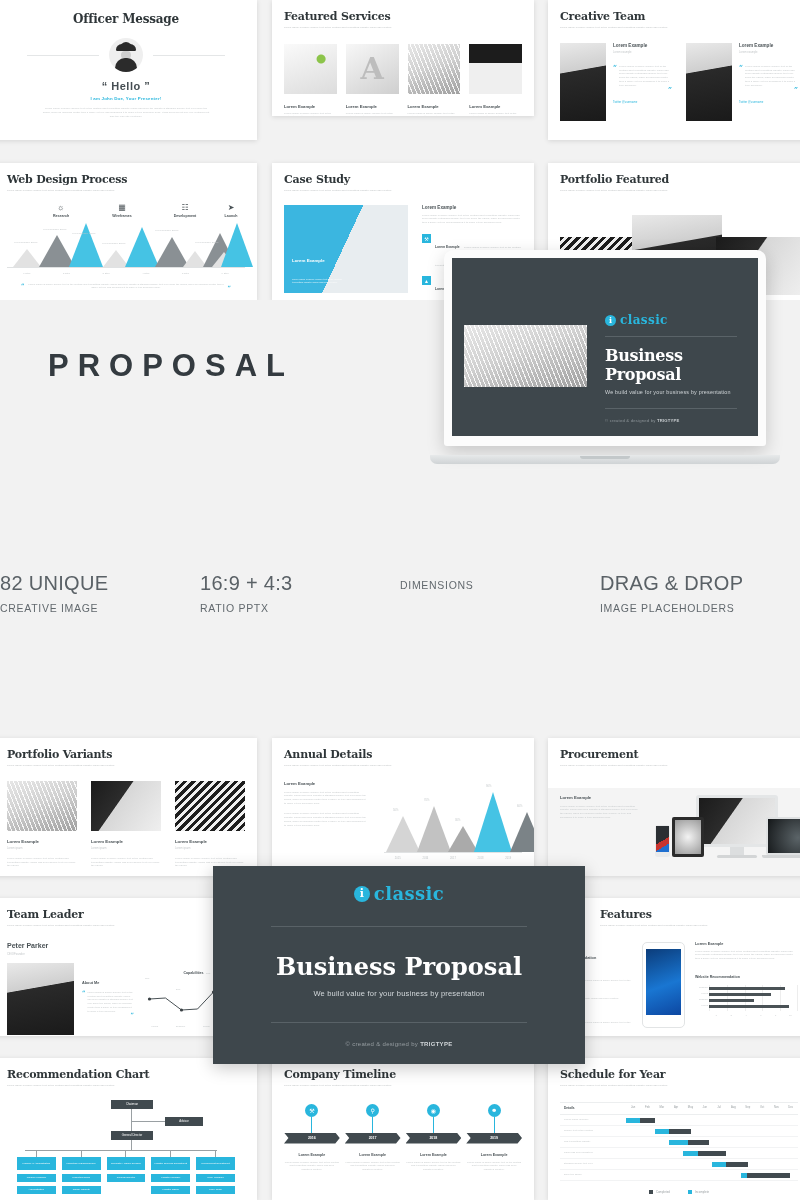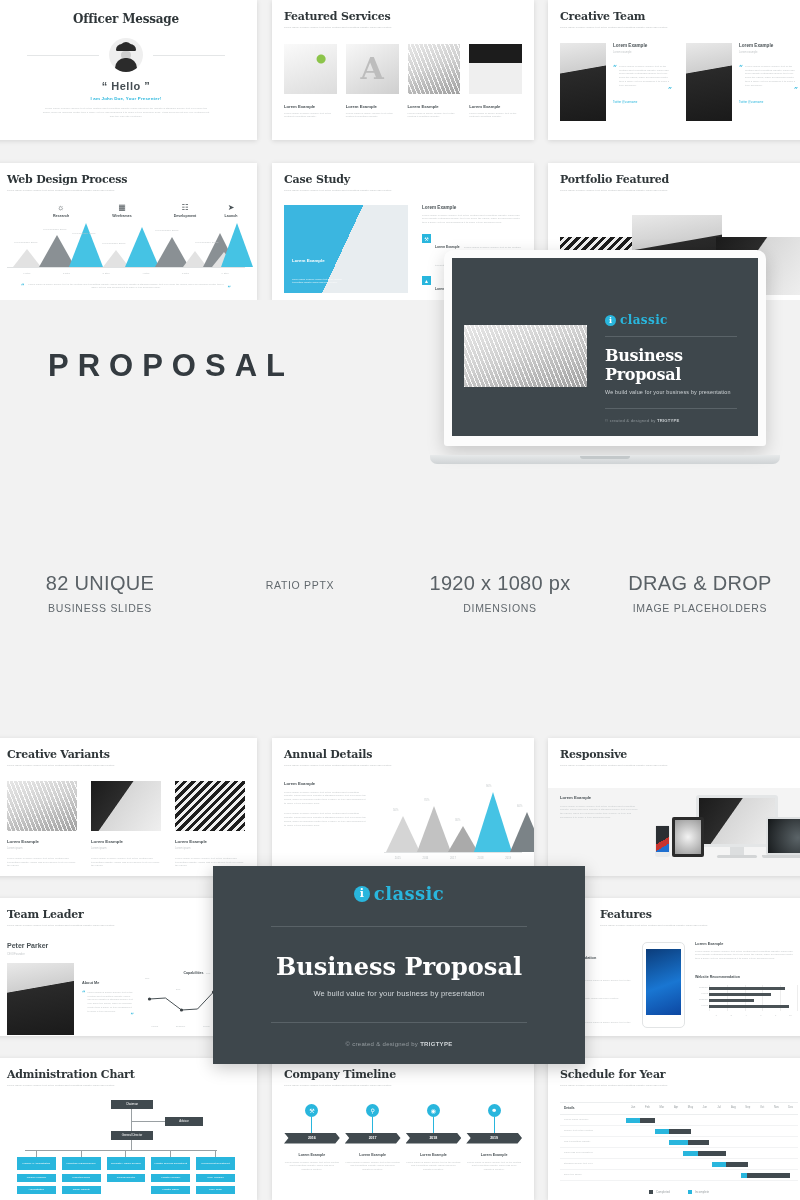--- a/index.html
+++ b/index.html
@@ -60,21 +60,21 @@
     font-size:31px; font-weight:300; letter-spacing:12px; color:#3d4449; line-height:1.18;
     font-family:"Liberation Sans", sans-serif;
   }
   #hero-title .l2 {
     font-size:31px; font-weight:bold; letter-spacing:9px; color:#343b40; line-height:1.18;
     font-family:"Liberation Sans", sans-serif;
   }
 
   
   #stats { position:absolute; left:0; top:572px; width:800px; display:flex; }
-  #stats .stat { flex:1; text-align:center; }
+  #stats .stat { flex:1; }
   #stats .big { font-size:20px; font-weight:300; color:#5a6166; letter-spacing:.3px; white-space:nowrap;}
   #stats .small { font-size:10.5px; color:#62696e; letter-spacing:.7px; margin-top:7px; white-space:nowrap;}
 
   
   #laptop { position:absolute; left:430px; top:250px; width:350px; height:220px; }
   #laptop .lid {
     position:absolute; left:14px; top:0; width:322px; height:196px;
     background:#fcfcfc; border-radius:9px 9px 3px 3px;
     box-shadow:0 6px 18px rgba(0,0,0,.18);
   }
@@ -143,21 +143,21 @@
         <div style="position:absolute;left:11px;top:4px;width:12px;height:6px;background:#2b2b2b;border-radius:6px 6px 0 0;"></div>
         <div style="position:absolute;left:12px;top:13px;width:10px;height:8px;background:#cfcfcf;border-radius:5px;"></div>
         <div style="position:absolute;left:6px;top:20px;width:22px;height:16px;background:#2b2b2b;border-radius:10px 10px 0 0;"></div>
       </div>
     </div>
     <div style="text-align:center;font-size:11px;font-weight:bold;color:#464e53;margin-top:8px;letter-spacing:.5px;">“ Hello ”</div>
     <div class="cyan" style="text-align:center;font-size:4.4px;font-weight:bold;margin-top:4px;letter-spacing:.2px;">I am John Doe, Your Presenter!</div>
     <div class="blurtxt" style="text-align:center;font-size:2.5px;margin:6px 26px 0;">Lorem ipsum is simply dummy text of the printing and typesetting industry ipsum has been the industry's standard dummy text ever since the 1500s, when an unknown printer took a galley of type and scrambled it to make a type specimen book. It has survived not only five centuries but also the leap into electronic.</div>
   </div>
 
-  <div class="slide" style="left:272px;top:0;width:262px;height:140px;padding:10px 12px;">
+  <div class="slide" style="left:272px;top:0;width:262px;height:116px;padding:10px 12px;">
     <div class="s-title" style="font-size:11px;">Featured Services</div>
     <div class="s-sub" style="margin-top:3px;">Lorem ipsum is simply dummy text of the printing and typesetting industry ipsum has creative.</div>
     <div style="display:flex;gap:9px;margin-top:14px;">
       <div style="flex:1;">
         <div class="ph-desk" style="height:50px;"></div>
         <div class="lbl-bold" style="font-size:4.2px;margin-top:10px;">Lorem Example</div>
         <div class="blurtxt" style="font-size:2.5px;margin-top:3px;">Lorem ipsum is simply dummy text of the printing typesetting industry.</div>
       </div>
       <div style="flex:1;">
         <div class="ph-letter" style="height:50px;font-size:30px;"></div>
@@ -358,37 +358,37 @@
         </div>
       </div>
     </div>
     <div class="base"></div>
     <div class="notch"></div>
   </div>
 
   <div id="stats">
     <div class="stat">
       <div class="big">82 UNIQUE</div>
-      <div class="small">BUSINESS SLIDES</div>
+      <div class="small">CREATIVE IMAGE</div>
     </div>
     <div class="stat">
+      <div class="big">16:9 + 4:3</div>
       <div class="small">RATIO PPTX</div>
     </div>
     <div class="stat">
-      <div class="big">1920 x 1080 px</div>
       <div class="small">DIMENSIONS</div>
     </div>
     <div class="stat">
       <div class="big">DRAG &amp; DROP</div>
       <div class="small">IMAGE PLACEHOLDERS</div>
     </div>
   </div>
 
   <div class="slide" style="left:-5px;top:738px;width:262px;height:138px;padding:10px 12px;">
-    <div class="s-title" style="font-size:11px;">Creative Variants</div>
+    <div class="s-title" style="font-size:11px;">Portfolio Variants</div>
     <div class="s-sub" style="margin-top:3px;">Lorem ipsum is simply dummy text of the printing and typesetting industry ipsum has creative.</div>
     <div style="display:flex;gap:14px;margin-top:13px;">
       <div style="flex:1;">
         <div class="ph-arch" style="height:50px;"></div>
         <div class="lbl-bold" style="font-size:4.3px;margin-top:8px;">Lorem Example</div>
         <div class="blurtxt" style="font-size:2.6px;margin-top:3px;">Lorem ipsum</div>
         <div class="blurtxt" style="font-size:2.5px;margin-top:6px;">Lorem ipsum is simply dummy text of the printing and typesetting industry ipsum has been dummy text ever since the 1500s.</div>
       </div>
       <div style="flex:1;">
         <div class="ph-dark" style="height:50px;"></div>
@@ -443,21 +443,21 @@
           <div class="blurtxt" style="flex:1;text-align:center;font-size:2.6px;">2016</div>
           <div class="blurtxt" style="flex:1;text-align:center;font-size:2.6px;">2017</div>
           <div class="blurtxt" style="flex:1;text-align:center;font-size:2.6px;">2018</div>
           <div class="blurtxt" style="flex:1;text-align:center;font-size:2.6px;">2019</div>
         </div>
       </div>
     </div>
   </div>
 
   <div class="slide" style="left:548px;top:738px;width:262px;height:138px;padding:10px 12px;">
-    <div class="s-title" style="font-size:11px;">Responsive</div>
+    <div class="s-title" style="font-size:11px;">Procurement</div>
     <div class="s-sub" style="margin-top:3px;">Lorem ipsum is simply dummy text of the printing and typesetting industry ipsum has creative.</div>
     <div style="position:absolute;left:0;right:0;top:50px;bottom:0;background:#f4f4f4;"></div>
     <div style="position:relative;display:flex;gap:14px;margin-top:27px;">
       <div style="width:80px;">
         <div class="lbl-bold" style="font-size:4.2px;">Lorem Example</div>
         <div class="blurtxt" style="font-size:2.5px;margin-top:5px;">Lorem ipsum is simply dummy text of the printing and typesetting industry ipsum has been industry's standard dummy text ever since the 1500s, when an unknown printer took a galley of type and scrambled it to make a type specimen book.</div>
       </div>
       <div style="flex:1;position:relative;height:70px;">
         <div style="position:absolute;left:42px;top:0;width:82px;height:52px;background:#e4e6e7;border-radius:3px;padding:3px;">
           <div class="ph-dark" style="width:100%;height:100%;"></div>
@@ -556,21 +556,21 @@
             <div class="blurtxt" style="flex:1;text-align:center;font-size:2.2px;">6</div>
             <div class="blurtxt" style="flex:1;text-align:center;font-size:2.2px;">8</div>
             <div class="blurtxt" style="flex:1;text-align:center;font-size:2.2px;">10</div>
           </div>
         </div>
       </div>
     </div>
   </div>
 
   <div class="slide" style="left:-5px;top:1058px;width:262px;height:142px;padding:10px 12px;">
-    <div class="s-title" style="font-size:11px;">Administration Chart</div>
+    <div class="s-title" style="font-size:11px;">Recommendation Chart</div>
     <div class="s-sub" style="margin-top:3px;">Lorem ipsum is simply dummy text of the printing and typesetting industry ipsum has creative.</div>
     <div style="position:relative;height:100px;margin-top:10px;">
       <div class="bg-dark" style="position:absolute;left:104px;top:2px;width:42px;height:9px;color:#fff;font-size:2.8px;display:flex;align-items:center;justify-content:center;">Chairman</div>
       <div class="bg-dark" style="position:absolute;left:158px;top:19px;width:38px;height:9px;color:#fff;font-size:2.8px;display:flex;align-items:center;justify-content:center;">Advisor</div>
       <div class="bg-dark" style="position:absolute;left:104px;top:33px;width:42px;height:9px;color:#fff;font-size:2.8px;display:flex;align-items:center;justify-content:center;">General Director</div>
       <div style="position:absolute;left:124px;top:11px;width:1px;height:22px;background:#9aa0a3;"></div>
       <div style="position:absolute;left:124px;top:23px;width:34px;height:1px;background:#9aa0a3;"></div>
       <div style="position:absolute;left:124px;top:42px;width:1px;height:10px;background:#9aa0a3;"></div>
       <div style="position:absolute;left:18px;top:52px;width:192px;height:1px;background:#9aa0a3;"></div>
 

